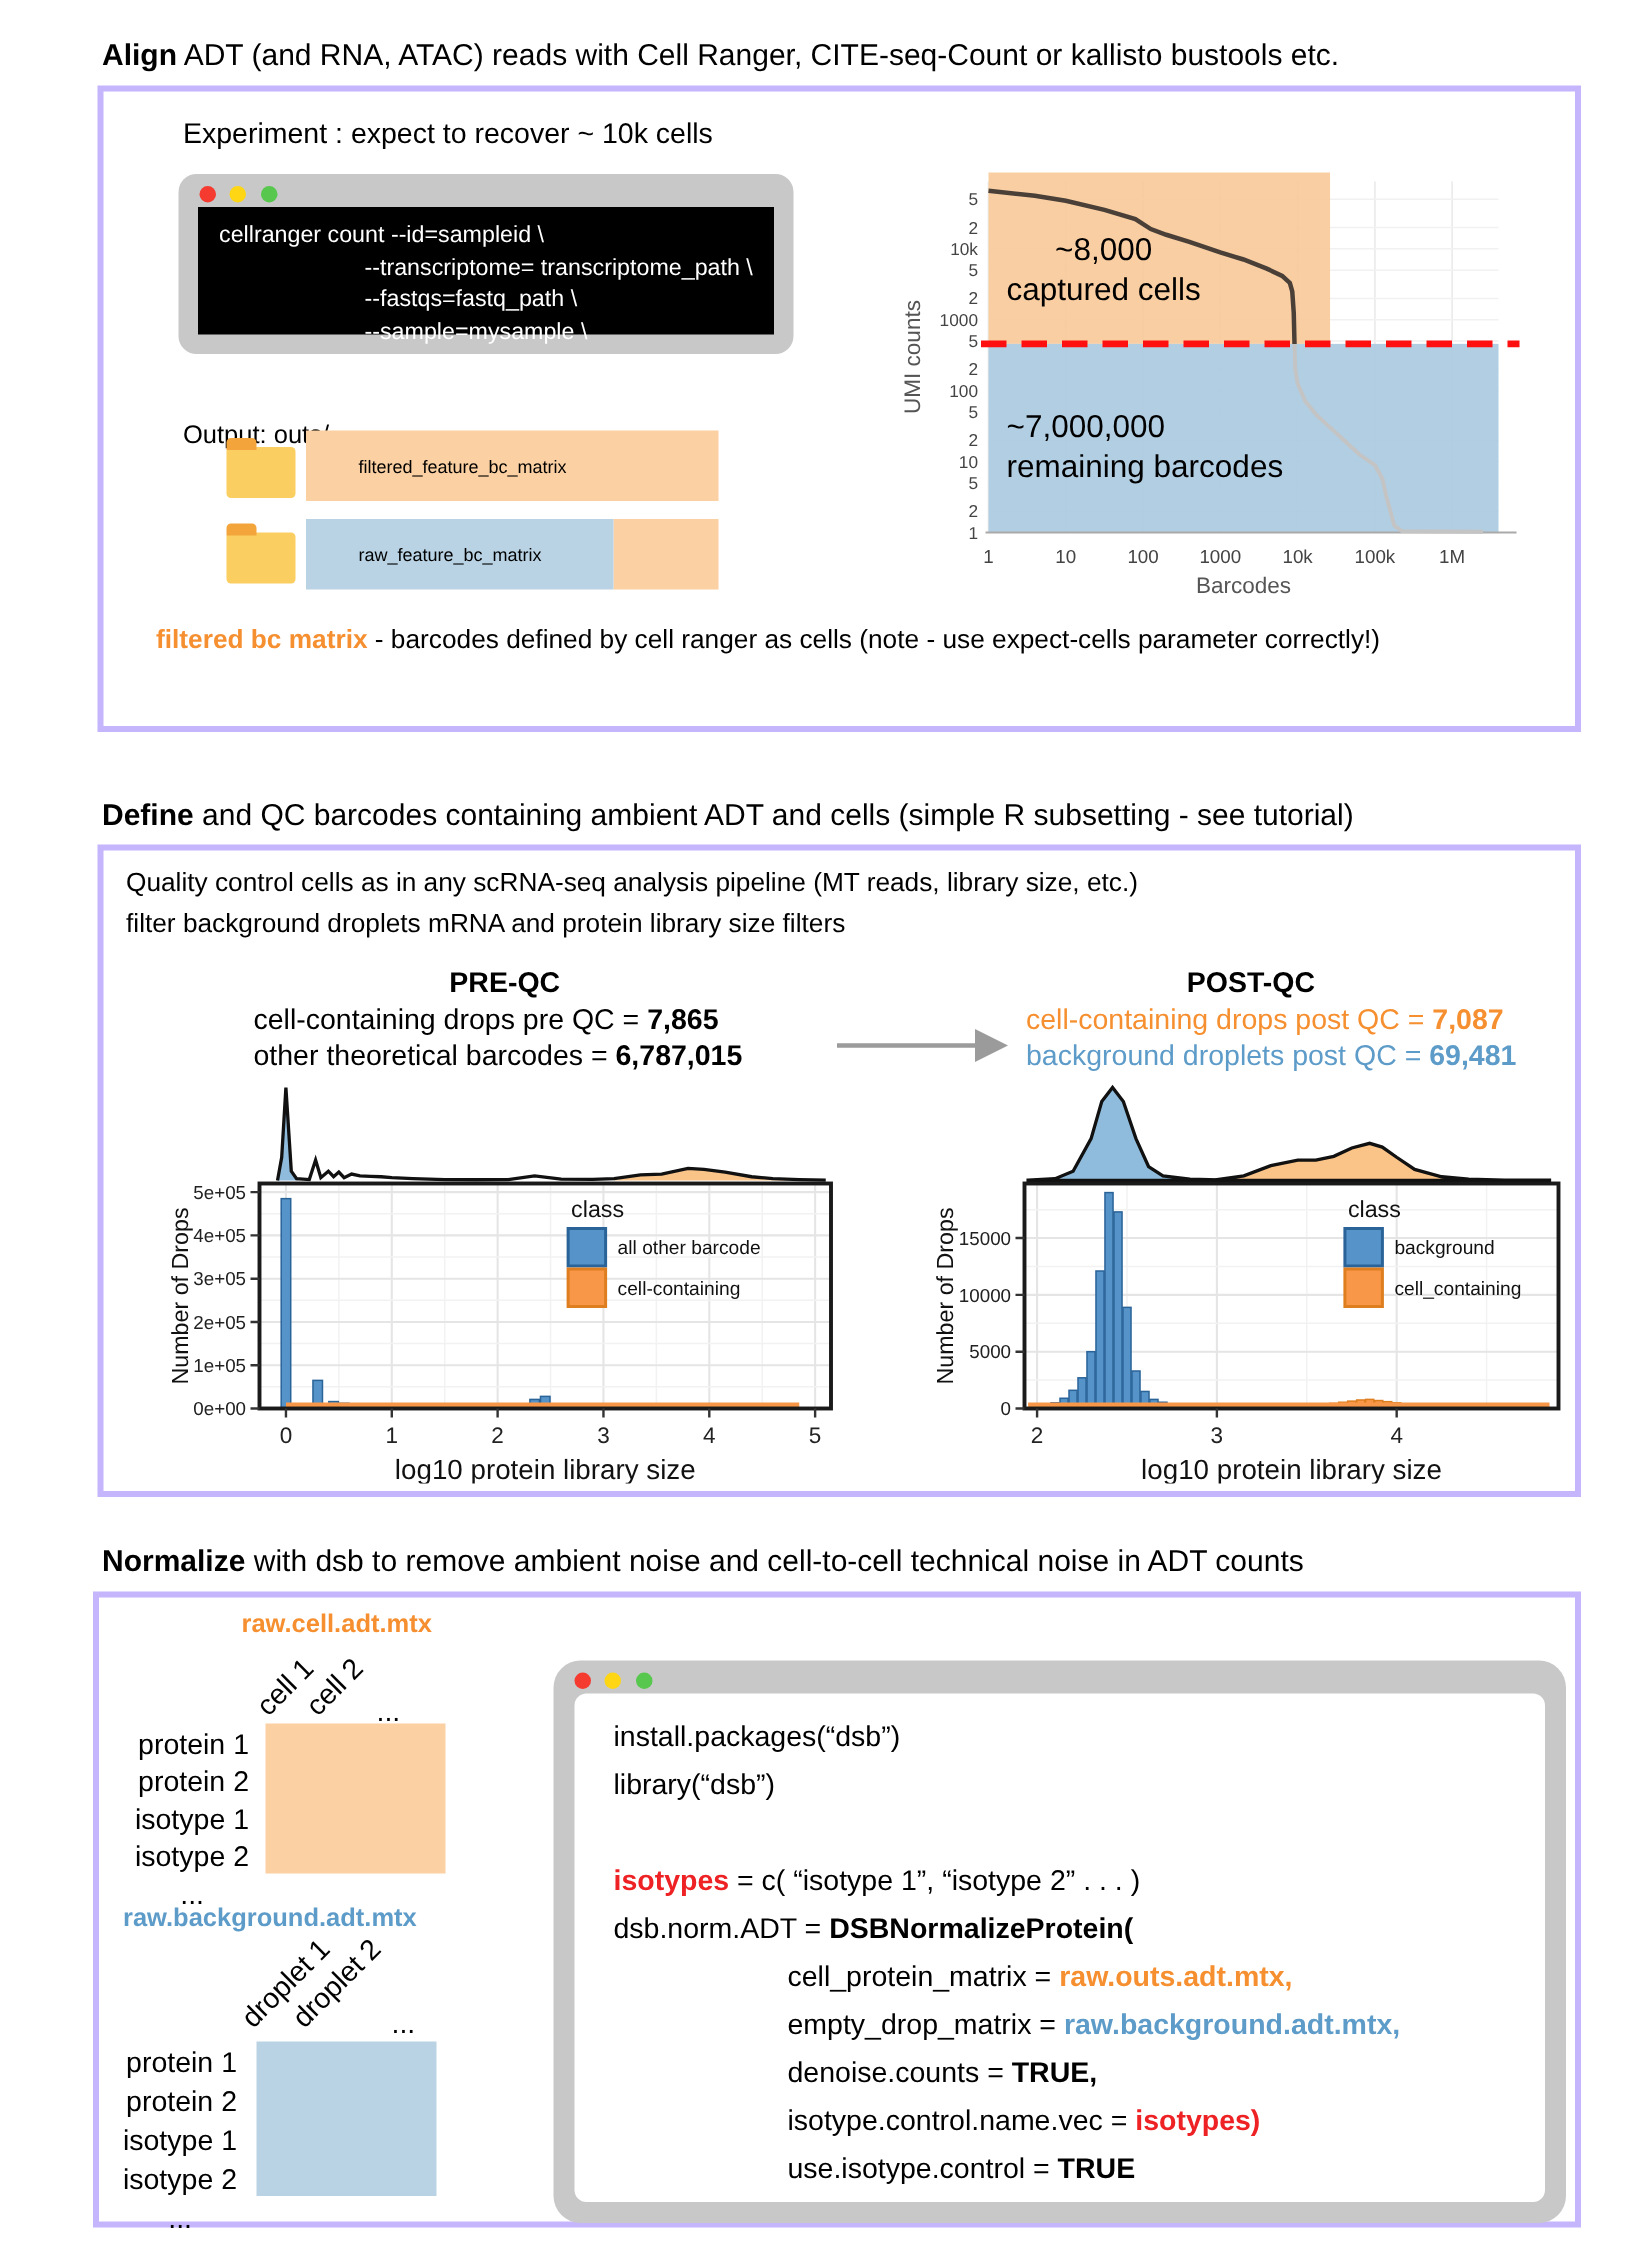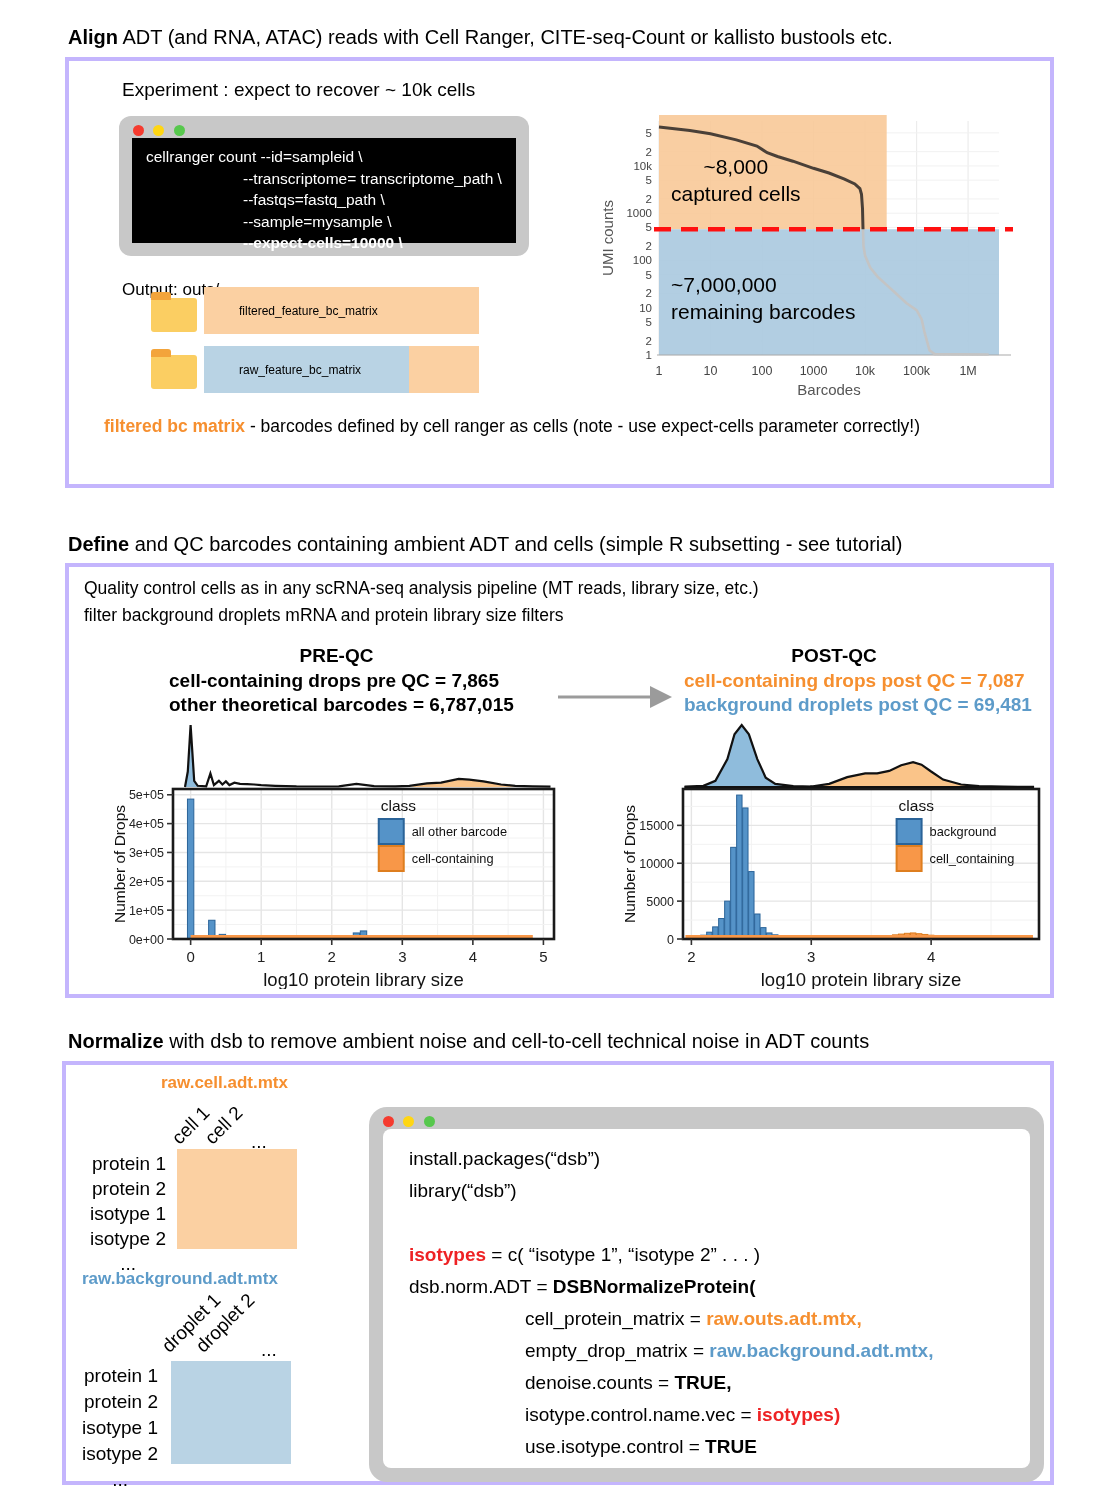--- a/index.html
+++ b/index.html
@@ -21,21 +21,21 @@
   .folder::before{content:"";position:absolute;top:-6px;left:0;width:20px;height:8px;
                   background:#f3a43b;border-radius:3px 3px 0 0;}
   .flabel{position:absolute;display:flex;align-items:center;
           font-size:12px;box-sizing:border-box;padding-left:35px;}
   .o{color:#f68f2f;}
   .bl{color:#5d9bc9;}
   .rd{color:#ee2224;}
   .notes{position:absolute;font-size:17.5px;line-height:26px;}
   .qc-text{position:absolute;font-size:17.5px;line-height:27px;}
   .chart-title{position:absolute;font-size:19px;font-weight:bold;text-align:center;}
-  .stats{position:absolute;font-size:19px;line-height:24px;font-weight:bold;}
+  .stats{position:absolute;font-size:19px;line-height:24px;}
   .knee-ann{position:absolute;font-size:21px;line-height:27px;}
   
   .mtx-title{position:absolute;font-size:17px;font-weight:bold;}
   .rowlabels{position:absolute;text-align:right;font-size:19px;line-height:25px;width:92px;}
   .collabels span.rot{position:absolute;bottom:0;white-space:nowrap;font-size:19px;
         transform:rotate(-45deg);transform-origin:left bottom;}
   .collabels span.dots3{position:absolute;font-size:19px;}
   .mtx{position:absolute;}
   
   .code-inner{position:absolute;left:14px;right:14px;top:22px;bottom:14px;background:#fff;
@@ -49,21 +49,21 @@
 
 <div class="page">
 
   <div class="sec-title" style="top:26px;">
     <b>Align</b><span> ADT (and RNA, ATAC) reads with Cell Ranger, CITE-seq-Count or kallisto bustools etc.</span>
   </div>
 
   <div class="box" style="left:65px;top:57px;width:981px;height:423px;">
     <div class="abs" style="left:53px;top:18px;font-size:19px;">Experiment : expect to recover ~ 10k cells</div>
 
-    <div class="osframe" style="left:50px;top:55px;width:410px;height:140px;">
+    <div class="osframe" style="left:50px;top:55px;width:410px;height:120px;">
       <div class="dots">
         <span class="dot" style="background:#f53b2f;"></span>
         <span class="dot" style="background:#ffd613;"></span>
         <span class="dot" style="background:#57c84d;"></span>
       </div>
       <div class="term-screen">
         <div>cellranger count --id=sampleid \</div>
         <div class="tind">--transcriptome= transcriptome_path \</div>
         <div class="tind">--fastqs=fastq_path \</div>
         <div class="tind">--sample=mysample \</div>

